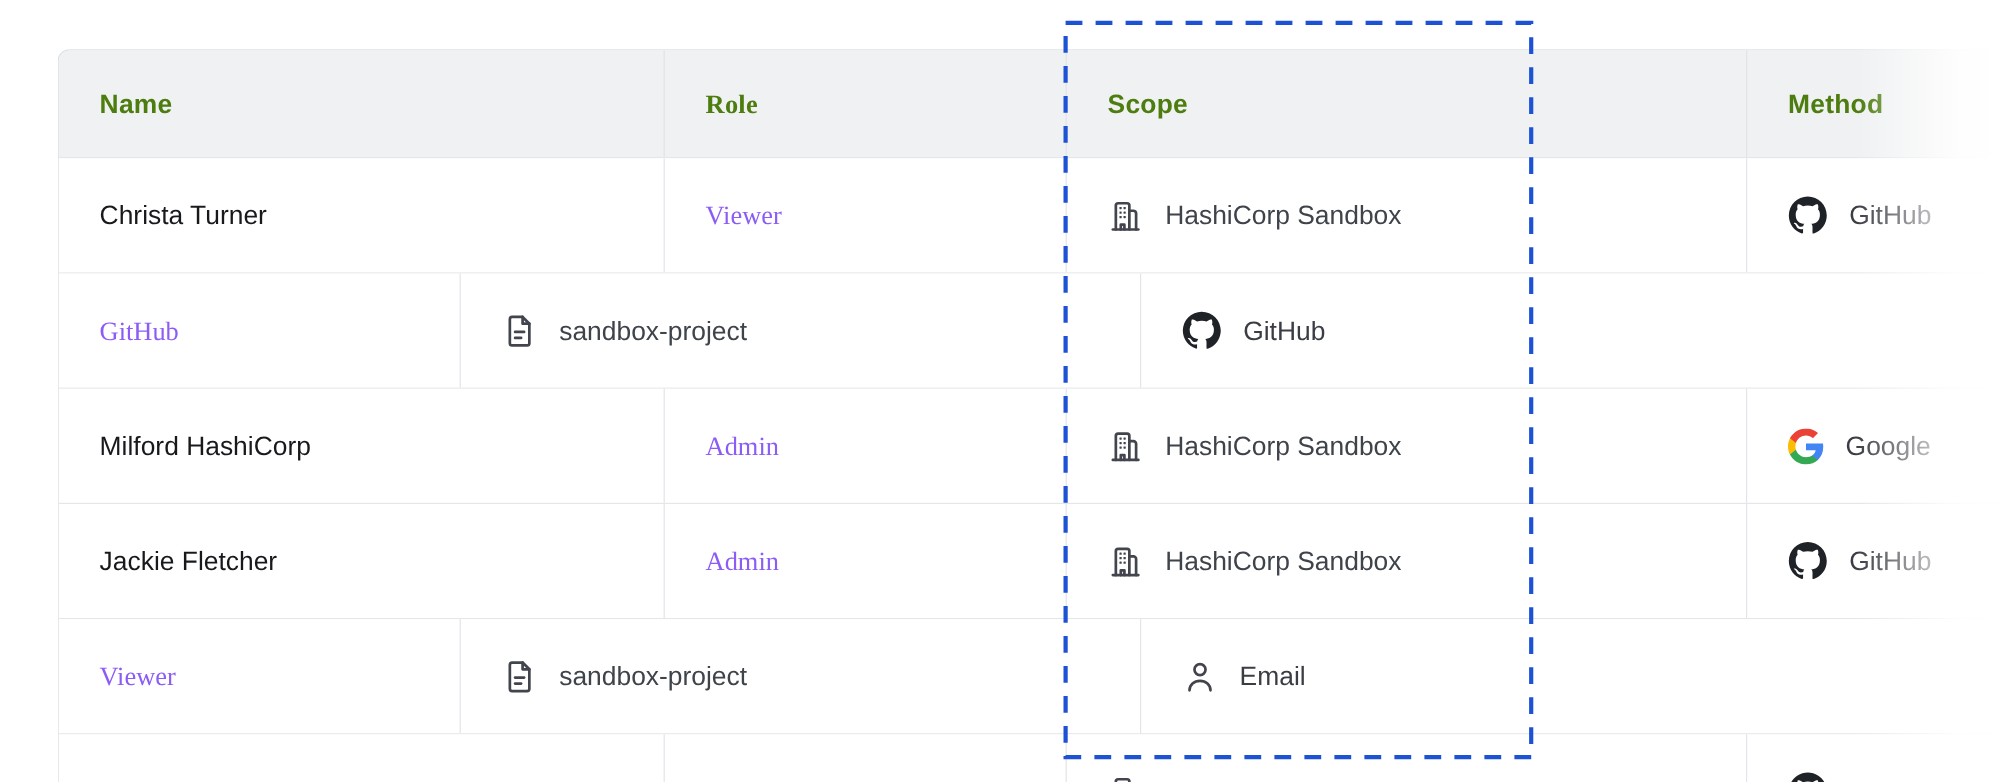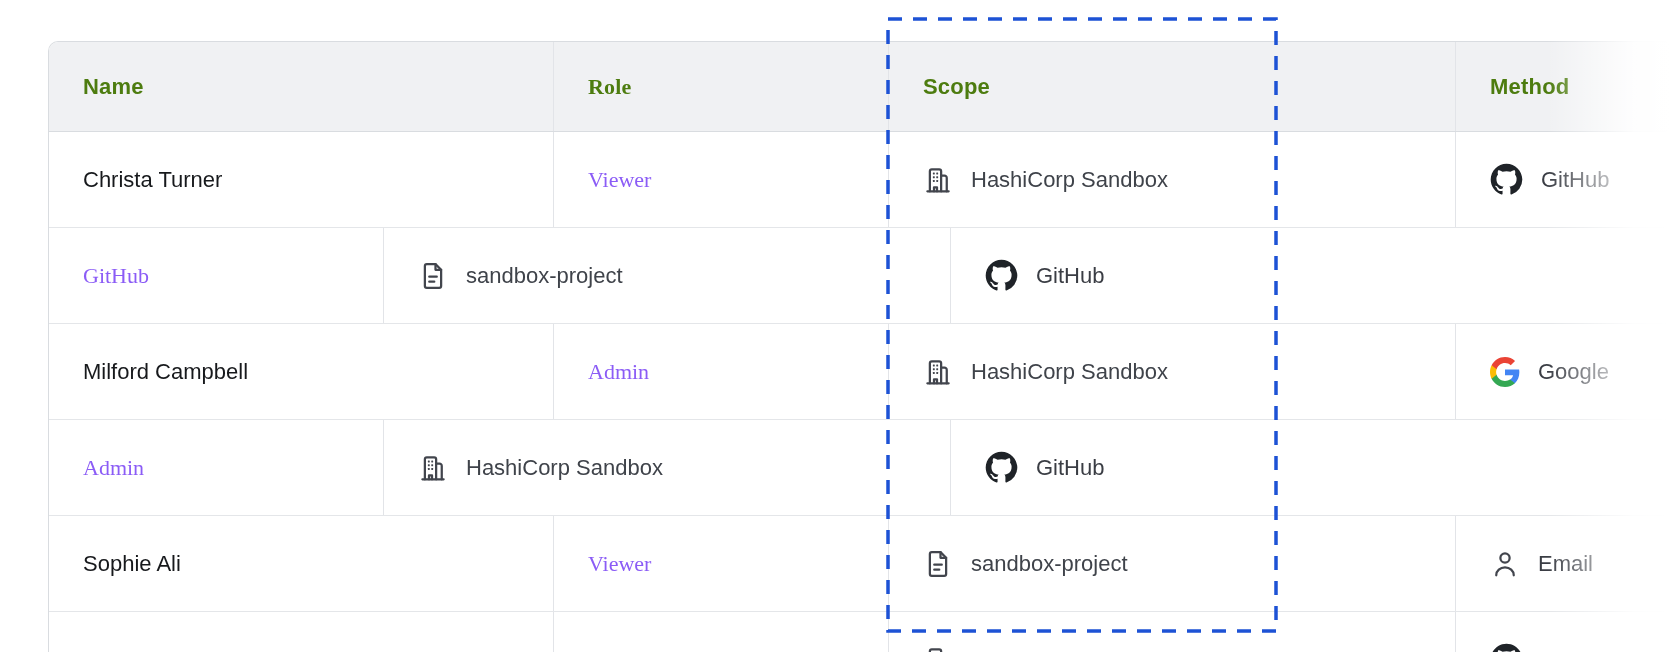--- a/index.html
+++ b/index.html
@@ -148,21 +148,21 @@
                 <path d="M12 .5C5.65.5.5 5.65.5 12c0 5.08 3.29 9.39 7.86 10.91.58.1.79-.25.79-.55 0-.27-.01-1.18-.02-2.14-3.2.7-3.88-1.36-3.88-1.36-.52-1.33-1.28-1.68-1.28-1.68-1.05-.72.08-.7.08-.7 1.16.08 1.77 1.19 1.77 1.19 1.03 1.77 2.7 1.26 3.36.96.1-.75.4-1.26.73-1.55-2.56-.29-5.25-1.28-5.25-5.7 0-1.26.45-2.29 1.19-3.1-.12-.29-.52-1.46.11-3.05 0 0 .97-.31 3.17 1.18.92-.26 1.9-.38 2.88-.39.98 0 1.96.13 2.88.39 2.2-1.49 3.16-1.18 3.16-1.18.63 1.59.23 2.76.12 3.05.74.81 1.18 1.84 1.18 3.1 0 4.43-2.7 5.41-5.27 5.69.41.36.78 1.06.78 2.14 0 1.55-.01 2.79-.01 3.17 0 .31.21.67.8.55A11.51 11.51 0 0 0 23.5 12C23.5 5.65 18.35.5 12 .5z"></path>
               </svg>
             </span>
             <span class="method-text">GitHub</span>
           </span>
         </div>
     </div>
 
     <div class="tr row">
       <div class="td c-name">
-          <a class="name-link">Milford Campbell</a>
+          <a class="name-link">Milford HashiCorp</a>
         </div>
       <div class="td c-role">
           <span class="role-text">Admin</span>
         </div>
       <div class="td c-scope">
           <span class="cell-with-icon">
             <span class="cicon">
               <svg width="30" height="30" viewBox="0 0 24 24" fill="none" stroke="currentColor" stroke-width="1.8" stroke-linecap="round" stroke-linejoin="round">
                 <path d="M5.5 21V5a1.5 1.5 0 0 1 1.5-1.5h6A1.5 1.5 0 0 1 14.5 5v16"></path>
                 <path d="M14.5 8.5h2.7a1.8 1.8 0 0 1 1.8 1.8V21"></path>
@@ -190,20 +190,23 @@
                 <path fill="#FBBC05" d="M5.27 14.29c-.25-.72-.38-1.49-.38-2.29s.14-1.57.38-2.29V6.62H1.29C.47 8.24 0 10.06 0 12s.47 3.76 1.29 5.38l3.98-3.09z"></path>
                 <path fill="#EA4335" d="M12 4.75c1.77 0 3.35.61 4.6 1.8l3.42-3.42C17.95 1.19 15.24 0 12 0 7.31 0 3.26 2.7 1.29 6.62l3.98 3.09c.95-2.85 3.6-4.96 6.73-4.96z"></path>
               </svg>
             </span>
             <span class="method-text">Google</span>
           </span>
         </div>
     </div>
 
     <div class="tr row">
+      <div class="td c-name">
+          <a class="name-link">Jackie Fletcher</a>
+        </div>
       <div class="td c-role">
           <span class="role-text">Admin</span>
         </div>
       <div class="td c-scope">
           <span class="cell-with-icon">
             <span class="cicon">
               <svg width="30" height="30" viewBox="0 0 24 24" fill="none" stroke="currentColor" stroke-width="1.8" stroke-linecap="round" stroke-linejoin="round">
                 <path d="M5.5 21V5a1.5 1.5 0 0 1 1.5-1.5h6A1.5 1.5 0 0 1 14.5 5v16"></path>
                 <path d="M14.5 8.5h2.7a1.8 1.8 0 0 1 1.8 1.8V21"></path>
                 <path d="M3.5 21h17"></path>
@@ -227,23 +230,20 @@
               <svg width="33" height="33" viewBox="0 0 24 24" fill="#1f2328">
                 <path d="M12 .5C5.65.5.5 5.65.5 12c0 5.08 3.29 9.39 7.86 10.91.58.1.79-.25.79-.55 0-.27-.01-1.18-.02-2.14-3.2.7-3.88-1.36-3.88-1.36-.52-1.33-1.28-1.68-1.28-1.68-1.05-.72.08-.7.08-.7 1.16.08 1.77 1.19 1.77 1.19 1.03 1.77 2.7 1.26 3.36.96.1-.75.4-1.26.73-1.55-2.56-.29-5.25-1.28-5.25-5.7 0-1.26.45-2.29 1.19-3.1-.12-.29-.52-1.46.11-3.05 0 0 .97-.31 3.17 1.18.92-.26 1.9-.38 2.88-.39.98 0 1.96.13 2.88.39 2.2-1.49 3.16-1.18 3.16-1.18.63 1.59.23 2.76.12 3.05.74.81 1.18 1.84 1.18 3.1 0 4.43-2.7 5.41-5.27 5.69.41.36.78 1.06.78 2.14 0 1.55-.01 2.79-.01 3.17 0 .31.21.67.8.55A11.51 11.51 0 0 0 23.5 12C23.5 5.65 18.35.5 12 .5z"></path>
               </svg>
             </span>
             <span class="method-text">GitHub</span>
           </span>
         </div>
     </div>
 
     <div class="tr row">
-      <div class="td c-name">
-          <a class="name-link">Sophie Ali</a>
-        </div>
       <div class="td c-role">
           <span class="role-text">Viewer</span>
         </div>
       <div class="td c-scope">
           <span class="cell-with-icon">
             <span class="cicon">
               <svg width="30" height="30" viewBox="0 0 24 24" fill="none" stroke="currentColor" stroke-width="1.8" stroke-linecap="round" stroke-linejoin="round">
                 <path d="M14 2.5H7A1.5 1.5 0 0 0 5.5 4v16A1.5 1.5 0 0 0 7 21.5h10a1.5 1.5 0 0 0 1.5-1.5V7z"></path>
                 <path d="M14 2.5V7h4.5"></path>
                 <path d="M9 12.5h6"></path>

